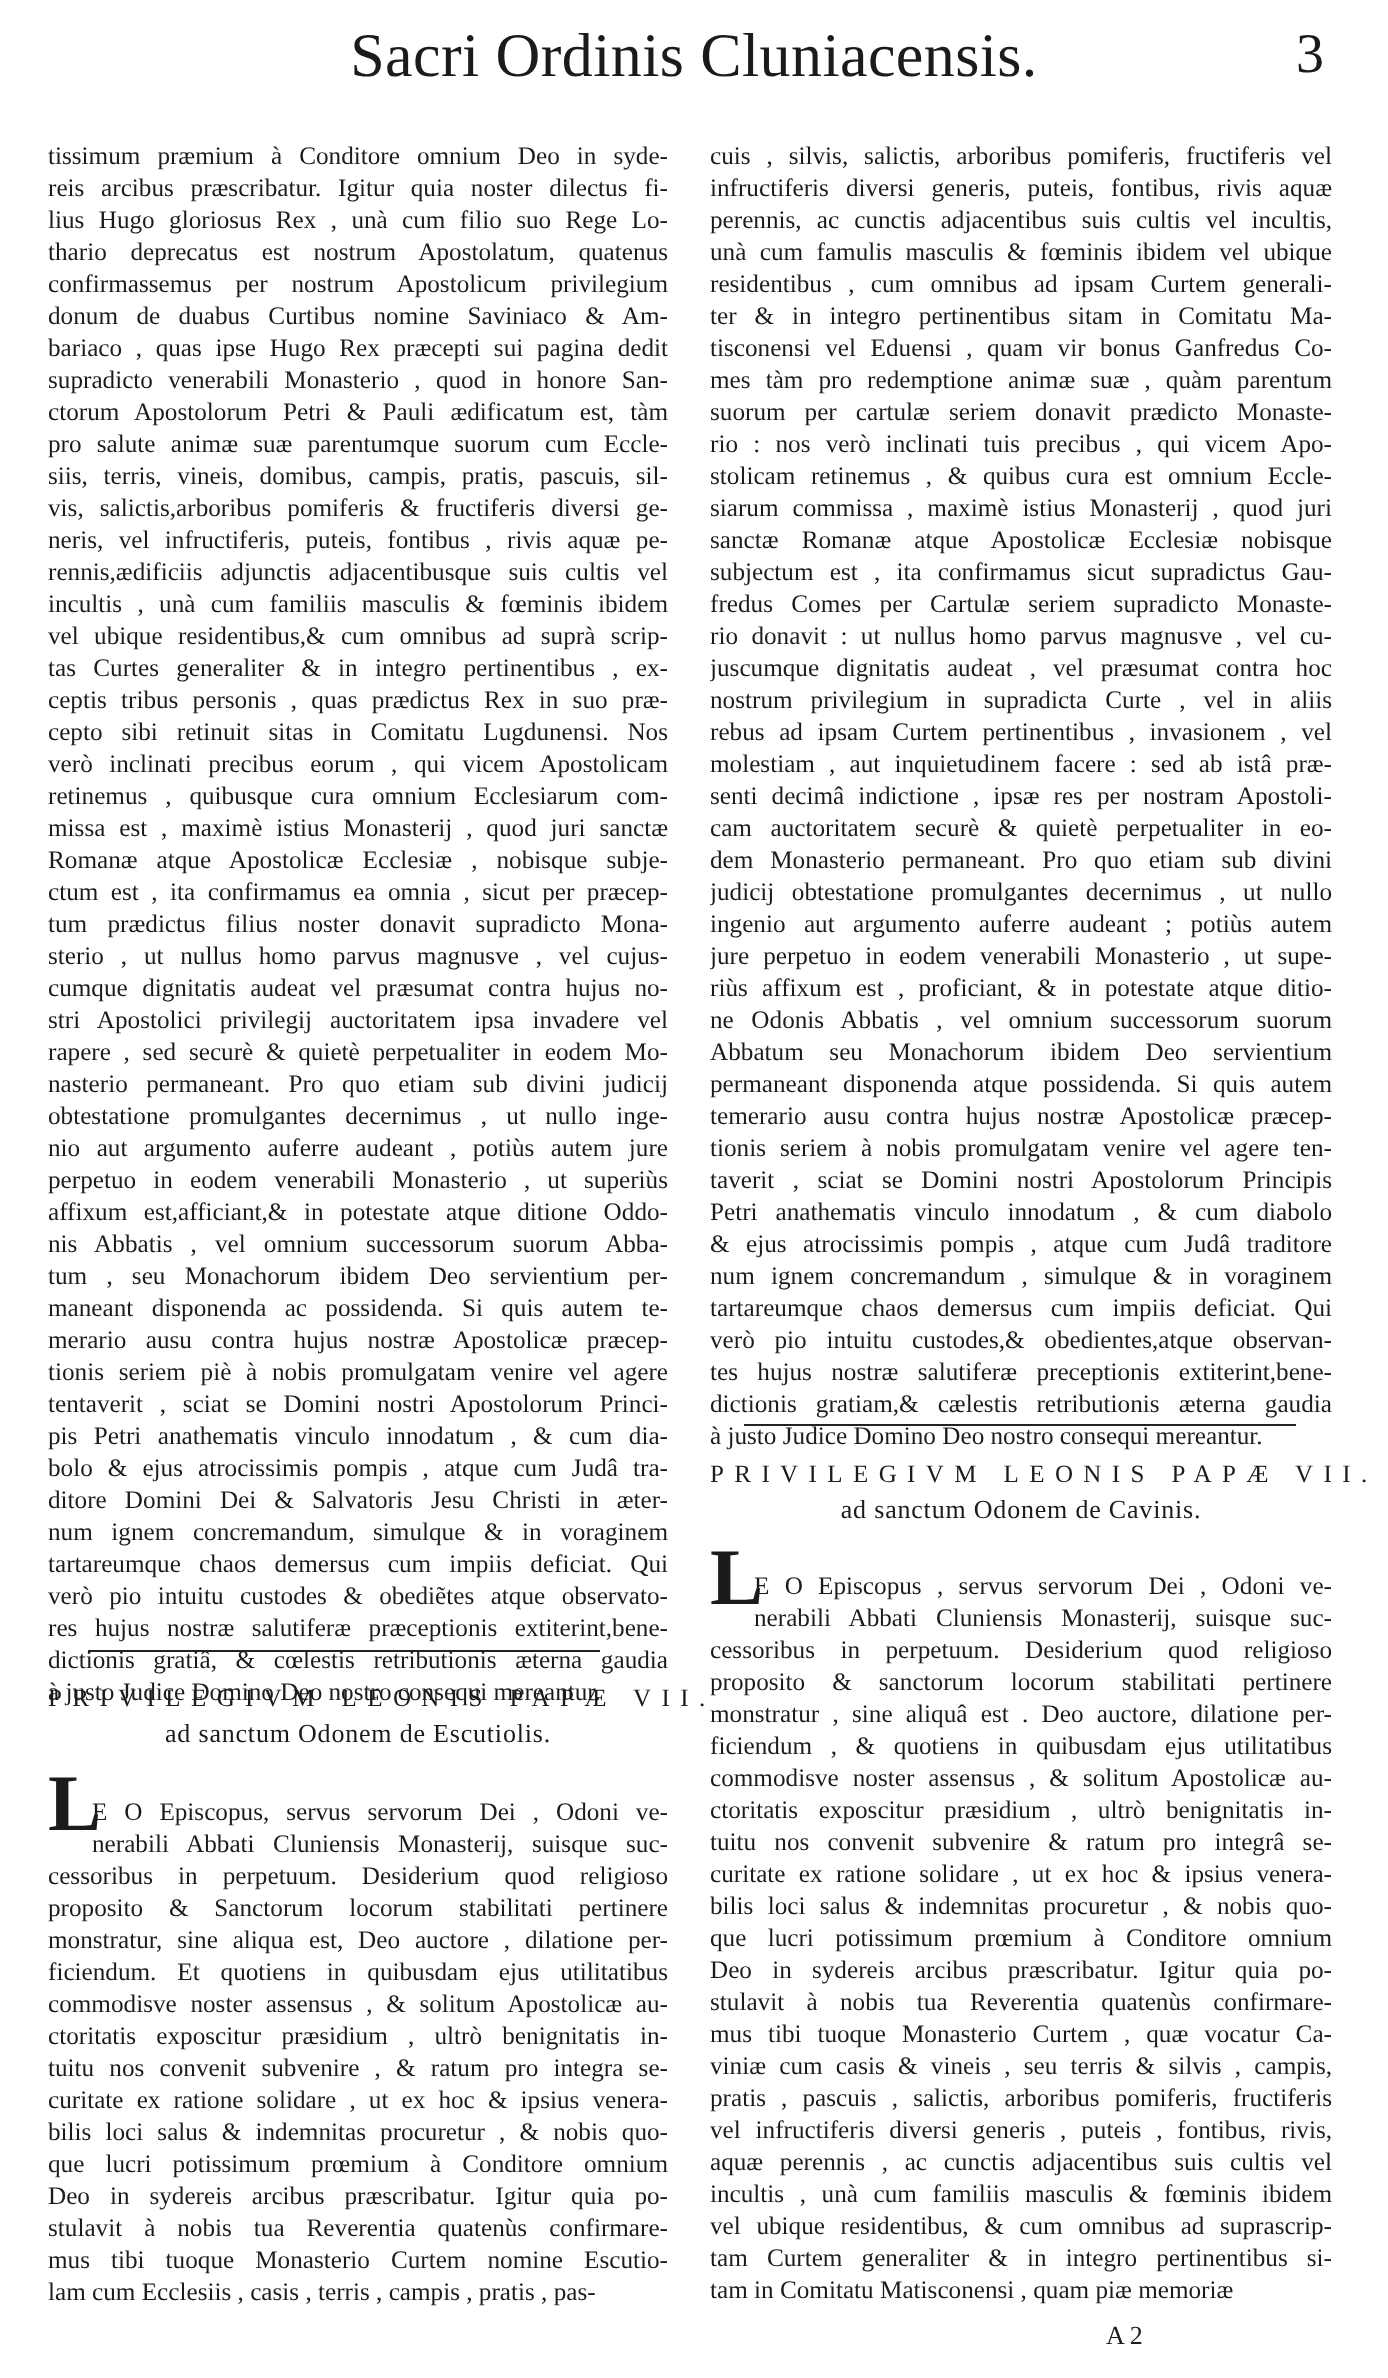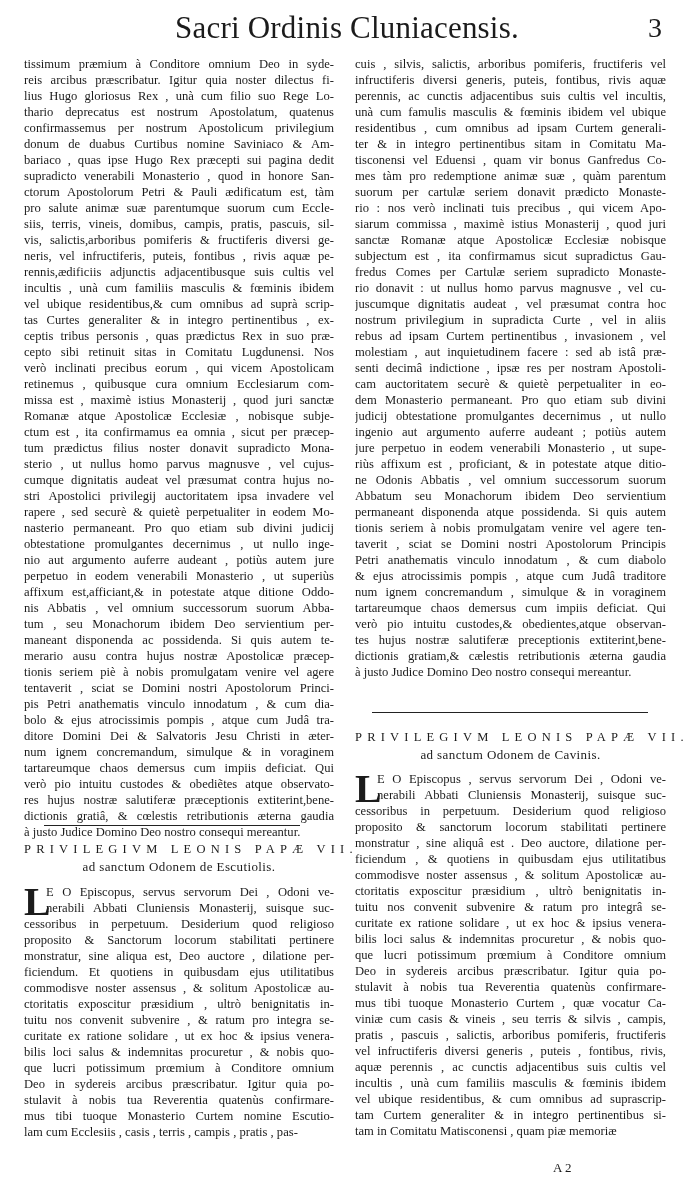--- a/index.html
+++ b/index.html
@@ -8,21 +8,21 @@
       font-family: "Liberation Serif", "DejaVu Serif", serif;
       color: #1b1b1b;
     }
     .running-head {
       position: absolute; left: 0; top: 8px; width: 694px; text-align: center;
       font-size: 31px; letter-spacing: 0.2px; line-height: 40px;
     }
     .page-number {
       position: absolute; left: 648px; top: 10px; font-size: 28px; line-height: 36px;
     }
-    .col { position: absolute; }
+    .col { position: absolute; margin-top: 14px; }
     .col-left { left: 24px; width: 310px; }
     .col-right { left: 355px; width: 311px; }
     .line {
       display: block; height: 16px; line-height: 16px; font-size: 12.6px;
       white-space: nowrap; text-align: justify; text-align-last: justify;
       overflow: hidden;
     }
     .line.last { text-align-last: left; }
     .rule {
       position: absolute; height: 0; border-top: 1.5px solid #222;
@@ -132,39 +132,41 @@
       <span class="line">cuis , silvis, salictis, arboribus pomiferis, fructiferis vel</span>
       <span class="line">infructiferis diversi generis, puteis, fontibus, rivis aquæ</span>
       <span class="line">perennis, ac cunctis adjacentibus suis cultis vel incultis,</span>
       <span class="line">unà cum famulis masculis &amp; fœminis ibidem vel ubique</span>
       <span class="line">residentibus , cum omnibus ad ipsam Curtem generali-</span>
       <span class="line">ter &amp; in integro pertinentibus sitam in Comitatu Ma-</span>
       <span class="line">tisconensi vel Eduensi , quam vir bonus Ganfredus Co-</span>
       <span class="line">mes tàm pro redemptione animæ suæ , quàm parentum</span>
       <span class="line">suorum per cartulæ seriem donavit prædicto Monaste-</span>
       <span class="line">rio : nos verò inclinati tuis precibus , qui vicem Apo-</span>
+      <span class="line">stolicam retinemus , &amp; quibus cura est omnium Eccle-</span>
       <span class="line">siarum commissa , maximè istius Monasterij , quod juri</span>
       <span class="line">sanctæ Romanæ atque Apostolicæ Ecclesiæ nobisque</span>
       <span class="line">subjectum est , ita confirmamus sicut supradictus Gau-</span>
       <span class="line">fredus Comes per Cartulæ seriem supradicto Monaste-</span>
       <span class="line">rio donavit : ut nullus homo parvus magnusve , vel cu-</span>
       <span class="line">juscumque dignitatis audeat , vel præsumat contra hoc</span>
       <span class="line">nostrum privilegium in supradicta Curte , vel in aliis</span>
       <span class="line">rebus ad ipsam Curtem pertinentibus , invasionem , vel</span>
       <span class="line">molestiam , aut inquietudinem facere : sed ab istâ præ-</span>
       <span class="line">senti decimâ indictione , ipsæ res per nostram Apostoli-</span>
       <span class="line">cam auctoritatem securè &amp; quietè perpetualiter in eo-</span>
       <span class="line">dem Monasterio permaneant. Pro quo etiam sub divini</span>
       <span class="line">judicij obtestatione promulgantes decernimus , ut nullo</span>
       <span class="line">ingenio aut argumento auferre audeant ; potiùs autem</span>
       <span class="line">jure perpetuo in eodem venerabili Monasterio , ut supe-</span>
       <span class="line">riùs affixum est , proficiant, &amp; in potestate atque ditio-</span>
       <span class="line">ne Odonis Abbatis , vel omnium successorum suorum</span>
       <span class="line">Abbatum seu Monachorum ibidem Deo servientium</span>
       <span class="line">permaneant disponenda atque possidenda. Si quis autem</span>
+      <span class="line">temerario ausu contra hujus nostræ Apostolicæ præcep-</span>
       <span class="line">tionis seriem à nobis promulgatam venire vel agere ten-</span>
       <span class="line">taverit , sciat se Domini nostri Apostolorum Principis</span>
       <span class="line">Petri anathematis vinculo innodatum , &amp; cum diabolo</span>
       <span class="line">&amp; ejus atrocissimis pompis , atque cum Judâ traditore</span>
       <span class="line">num ignem concremandum , simulque &amp; in voraginem</span>
       <span class="line">tartareumque chaos demersus cum impiis deficiat. Qui</span>
       <span class="line">verò pio intuitu custodes,&amp; obedientes,atque observan-</span>
       <span class="line">tes hujus nostræ salutiferæ preceptionis extiterint,bene-</span>
       <span class="line">dictionis gratiam,&amp; cælestis retributionis æterna gaudia</span>
       <span class="line last">à justo Judice Domino Deo nostro consequi mereantur.</span>

